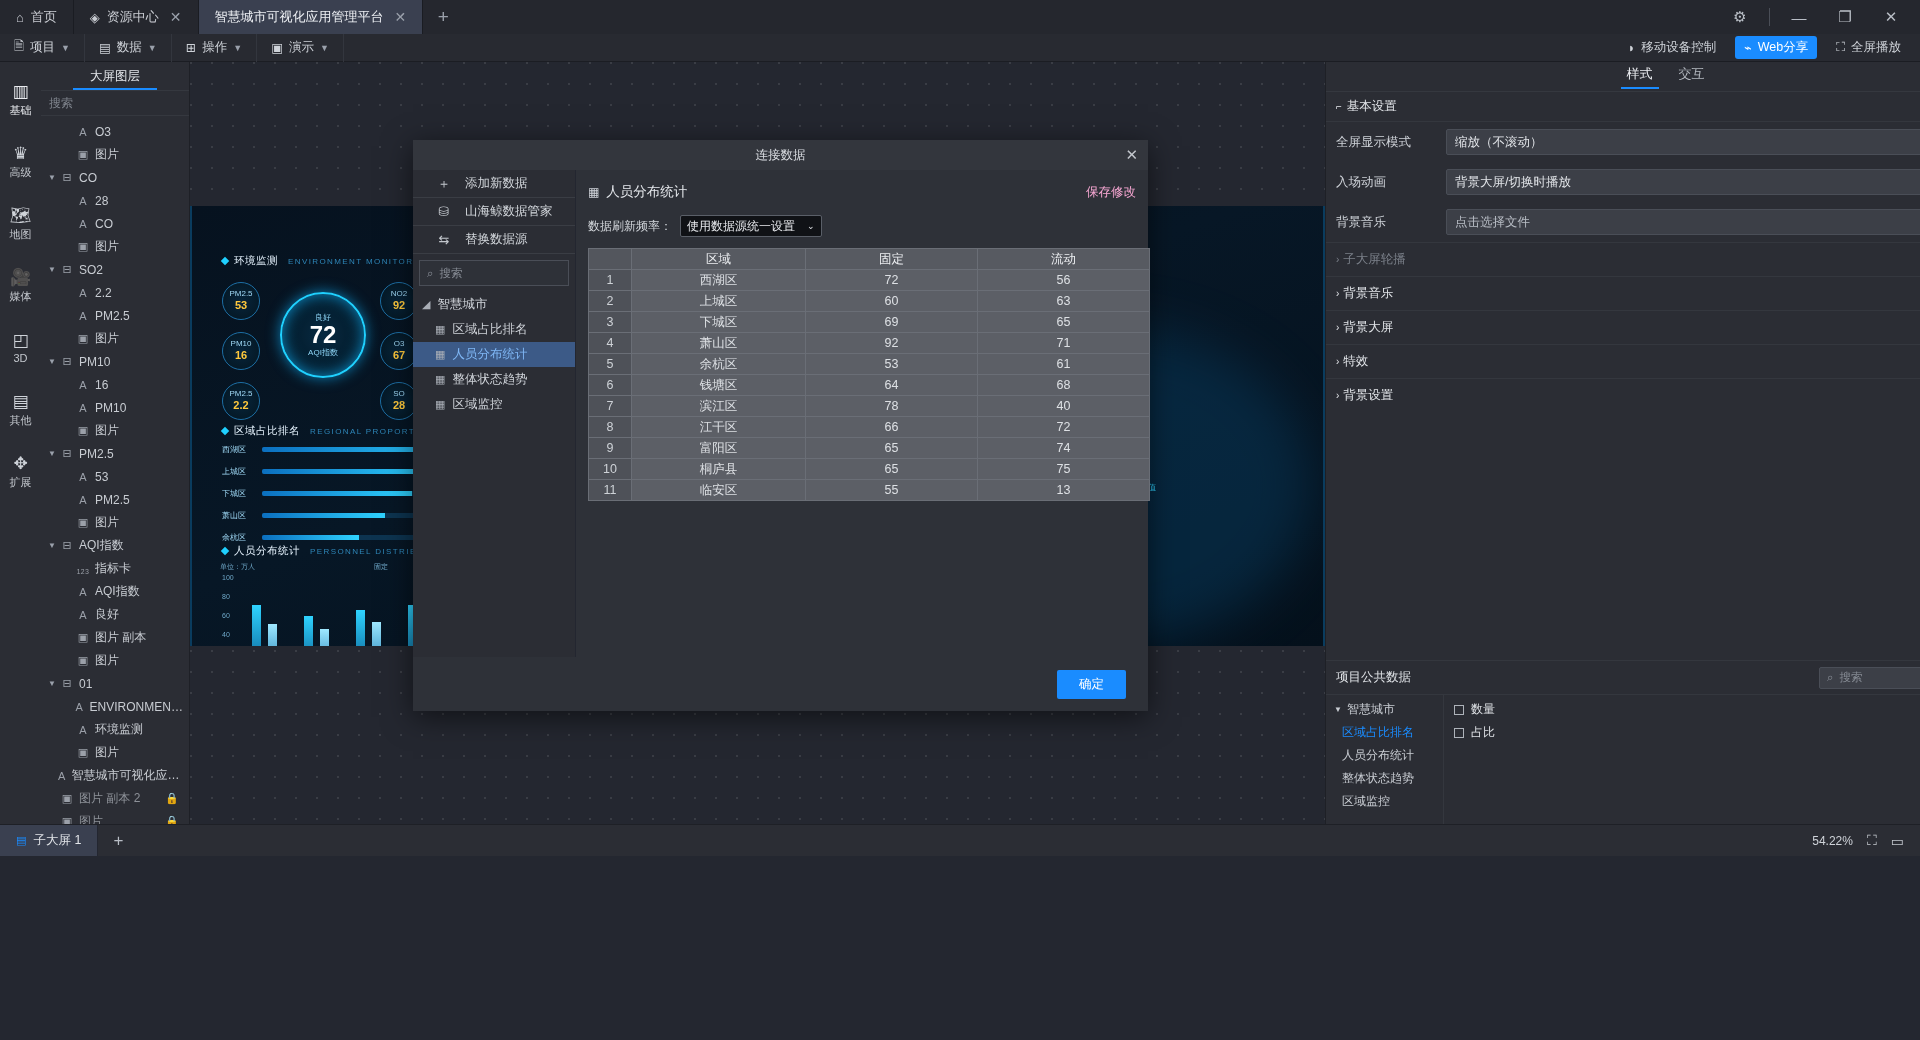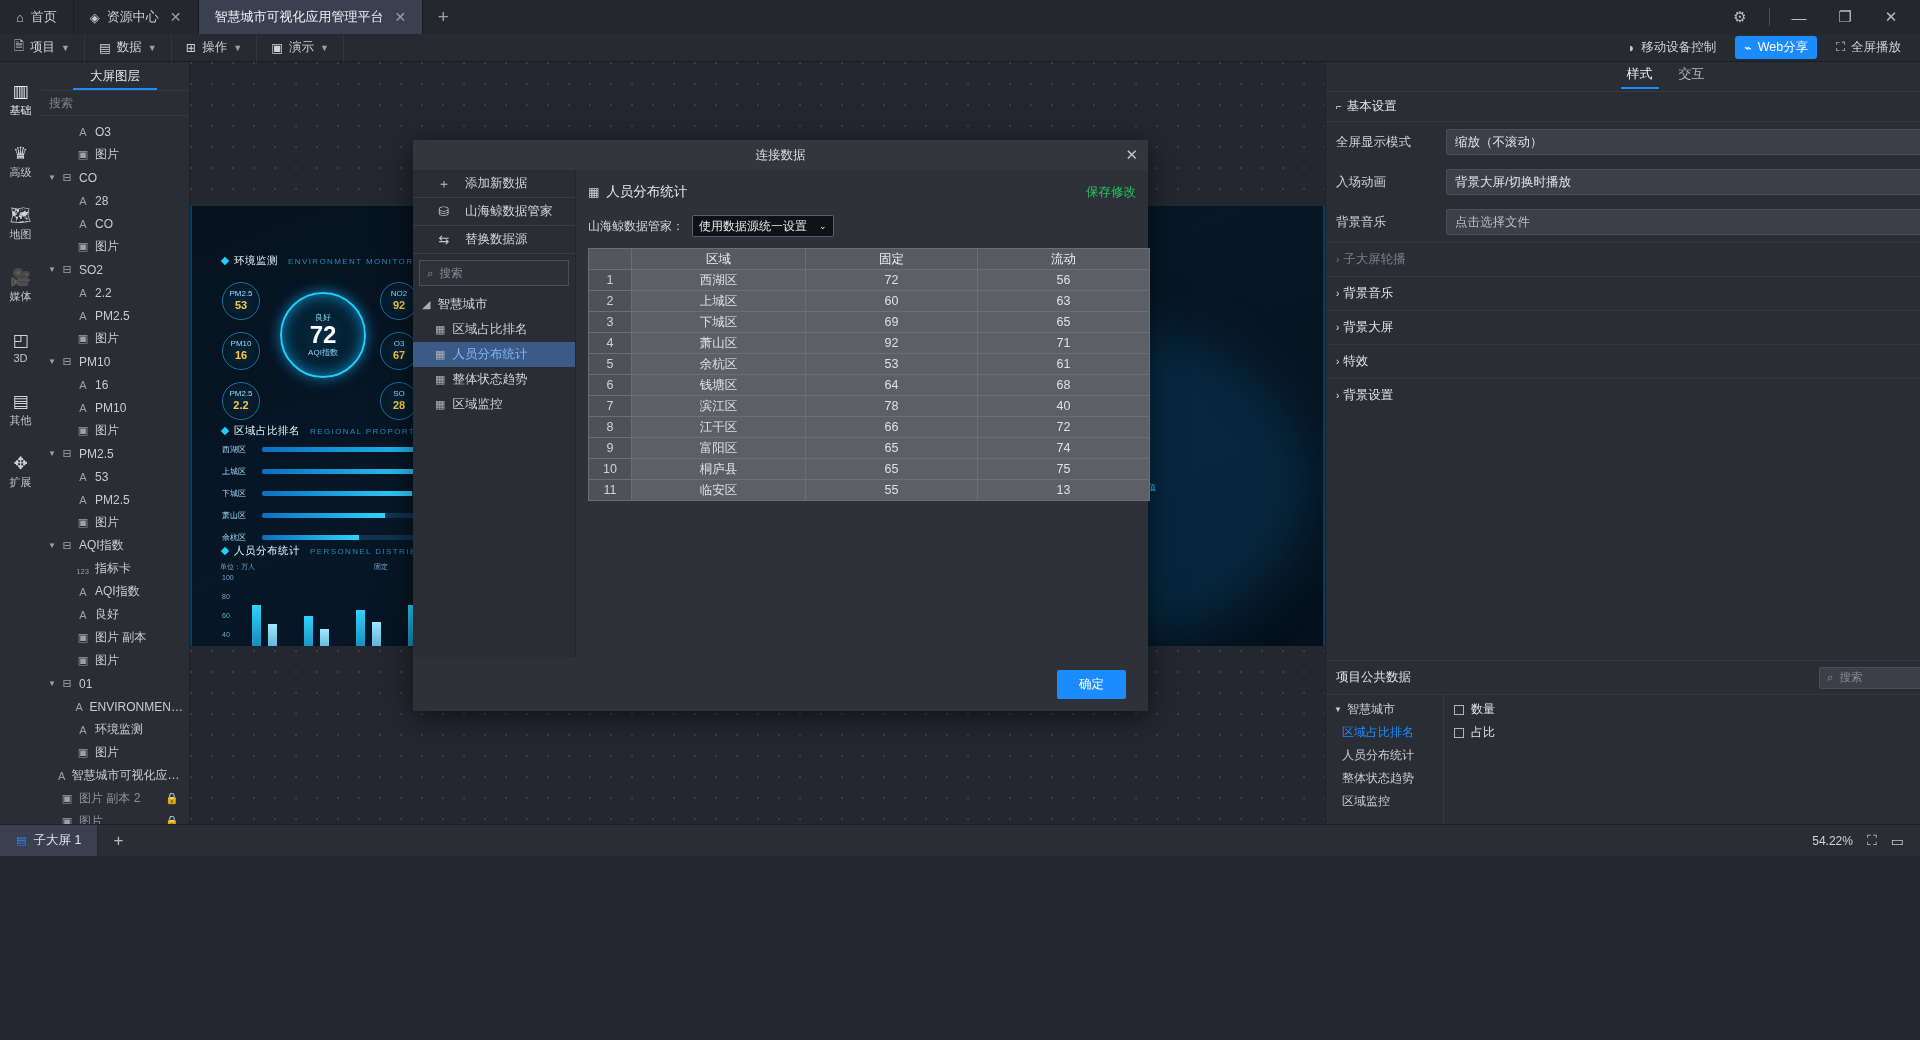--- a/index.html
+++ b/index.html
@@ -203,21 +203,21 @@
   .md-act .aicon { font-size:13px; color:#c3c7cd; width:14px; text-align:center;}
   .md-search { height:26px; margin:6px 6px 0 6px; background:#2e3138; border:1px solid #4a4e57; display:flex; align-items:center; gap:6px; padding:0 7px; font-size:11.5px; color:#868b94;}
   .md-tree { padding-top:6px; }
   .md-node { height:25px; display:flex; align-items:center; gap:7px; padding-left:9px; font-size:12.5px; color:#cfd3d9;}
   .md-node.child { padding-left:22px; }
   .md-node.sel { background:#3c5a87; color:#7fb7f5; }
   .md-node .nicon { font-size:11px; color:#a9aeb6;}
   .md-right { flex:1; display:flex; flex-direction:column; padding:10px 12px 0 12px; min-width:0;}
   .md-r-head { display:flex; align-items:center; gap:7px; height:24px;}
   .md-r-head .t { font-size:13.5px; color:#e6e9ed;}
-  .md-r-head .save { margin-left:auto; font-size:12.5px; color:#22c55e;}
+  .md-r-head .save { margin-left:auto; font-size:12.5px; color:#f9a8d4;}
   .md-freq { display:flex; align-items:center; gap:8px; margin-top:10px; height:24px; }
   .md-freq .lab { font-size:12px; color:#d3d7dc;}
   .md-select {
     height:22px; min-width:128px; background:#101216; border:1px solid #5a5f68; border-radius:2px;
     display:flex; align-items:center; padding:0 6px; font-size:12px; color:#e8eaee;
   }
   .md-select .chev { margin-left:12px; font-size:9px; color:#dfe2e6;}
   .md-table { margin-top:10px; width:562px; border:1px solid #6a6e76; border-collapse:collapse; }
   .md-table th, .md-table td {
     border:1px solid #6a6e76; height:21px; font-size:12.5px; font-weight:normal;
@@ -834,21 +834,21 @@
               </div>
             </div>
         </div>
         <div class="md-right">
           <div class="md-r-head">
             <span style="font-size:12px;color:#cfd3d9;">▦</span>
             <span class="t">人员分布统计</span>
             <span class="save">保存修改</span>
           </div>
           <div class="md-freq">
-            <span class="lab">山海鲸数据管家：</span>
+            <span class="lab">数据刷新频率：</span>
             <span class="md-select">
               <span>使用数据源统一设置</span>
               <span class="chev">⌄</span>
             </span>
           </div>
           <table class="md-table">
             <colgroup>
                 <col style="width:42px">
                 <col class="c-area">
                 <col class="c-num">

